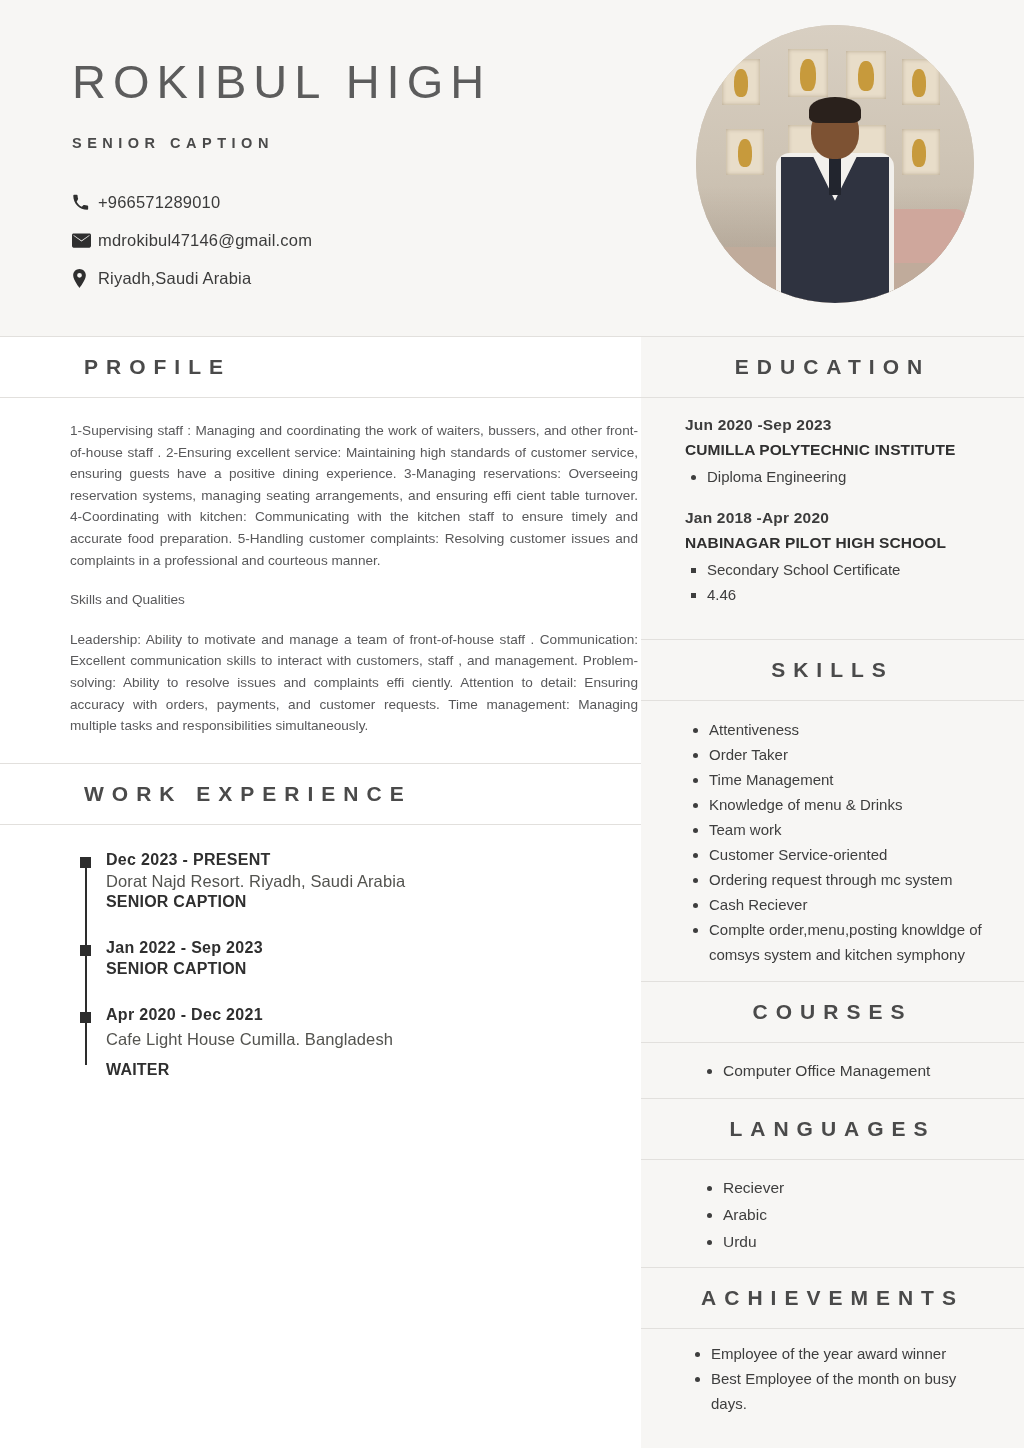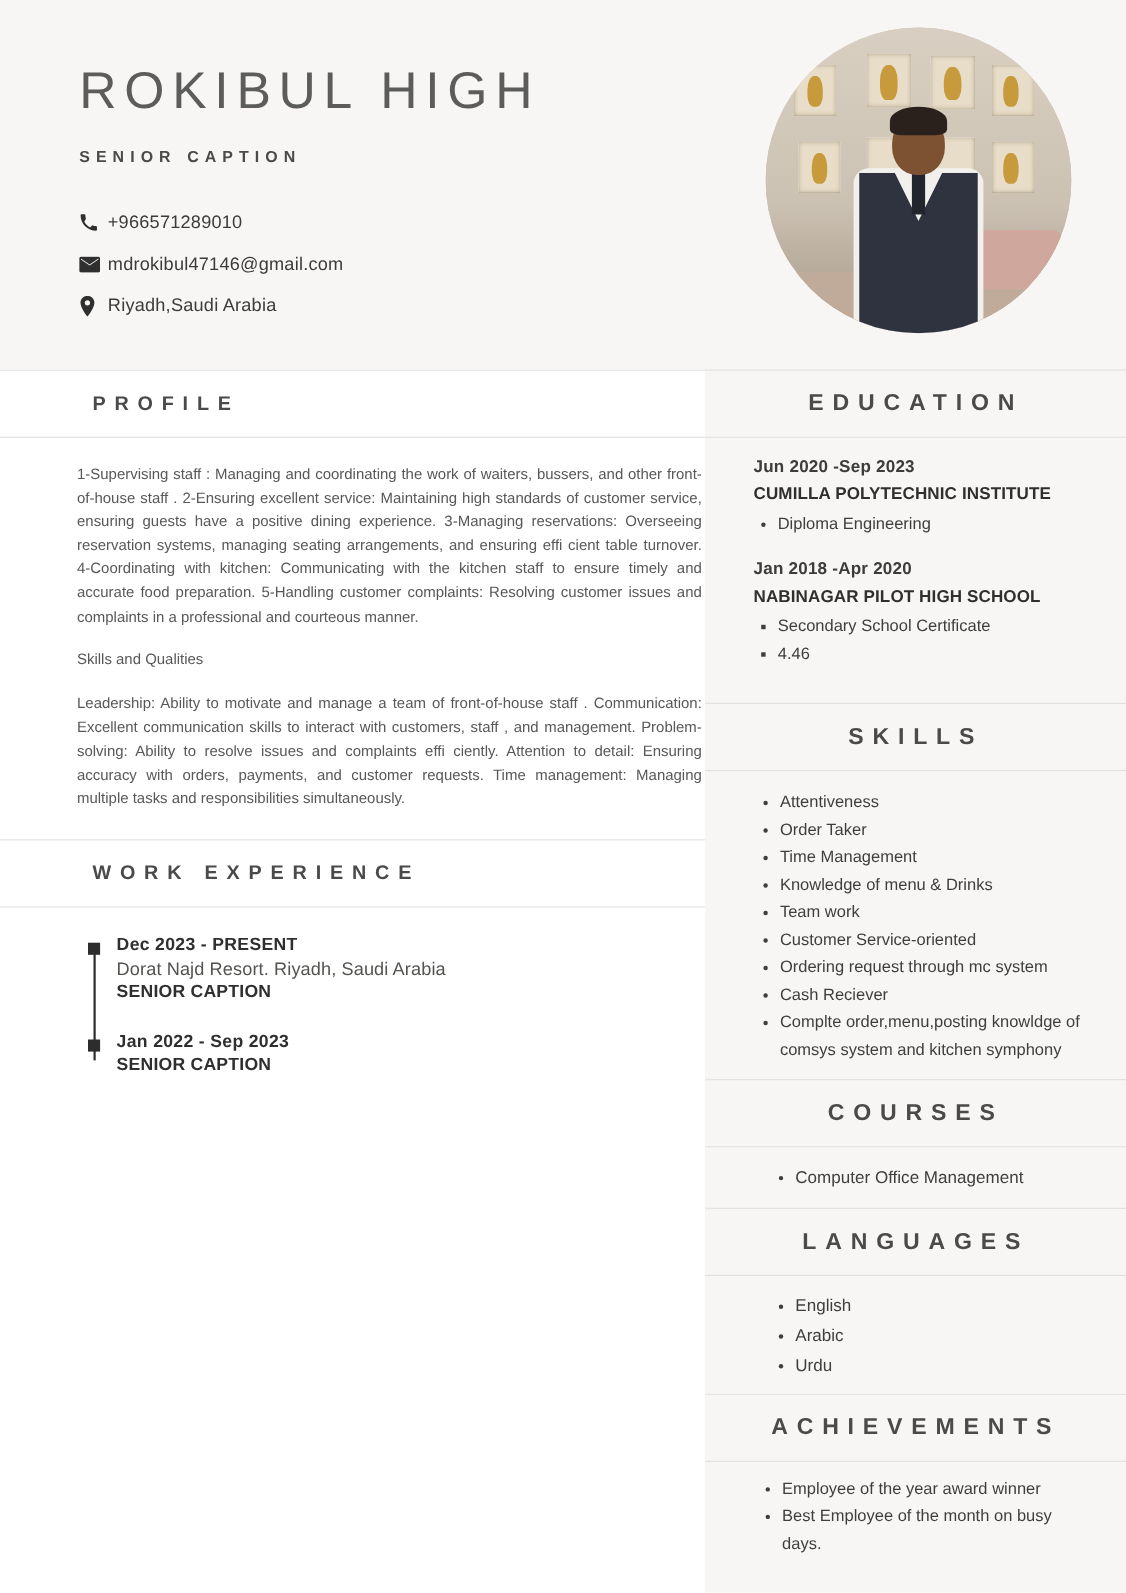--- a/index.html
+++ b/index.html
@@ -82,21 +82,21 @@
   .sec-head-wrap {
     border-top: 1px solid #e2e0dd;
     border-bottom: 1px solid #e2e0dd;
     height: 62px;
     display: flex;
     align-items: center;
     padding-left: 84px;
     box-sizing: border-box;
   }
   .sec-head {
-    font-size: 18px;
+    font-size: 21px;
     letter-spacing: 8px;
     font-weight: 700;
     color: #4a4a4a;
   }
 
   .profile-body {
     padding: 22px 8px 0 70px;
     box-sizing: border-box;
   }
   .profile-body p {
@@ -388,20 +388,26 @@
         <div class="job-place">Dorat Najd Resort. Riyadh, Saudi Arabia</div>
         <div class="job-role">SENIOR CAPTION</div>
       </div>
 
       <div class="job">
         <span class="bullet"></span>
         <div class="job-date">Jan 2022 - Sep 2023</div>
         <div class="job-role">SENIOR CAPTION</div>
       </div>
 
+      <div class="job">
+        <span class="bullet"></span>
+        <div class="job-date">Apr 2020 - Dec 2021</div>
+        <div class="job-place" style="margin-top:6px;">Cafe Light House Cumilla. Bangladesh</div>
+        <div class="job-role" style="margin-top:12px;">WAITER</div>
+      </div>
     </div>
 
   </div>
 
   <div class="right-col">
 
     <div class="photo-band">
       <div class="photo">
         <div class="ph-wall"></div>
         <div class="ph-shelf" style="left:26px; top:34px; width:38px; height:46px;"></div>
@@ -478,21 +484,21 @@
         <li>Computer Office Management</li>
       </ul>
     </div>
 
     <div class="sec-head-wrap-r">
       <div class="sec-head-r">LANGUAGES</div>
     </div>
 
     <div class="lang-body">
       <ul class="round-list">
-        <li>English</li>
+        <li>Reciever</li>
         <li>Arabic</li>
         <li>Urdu</li>
       </ul>
     </div>
 
     <div class="sec-head-wrap-r">
       <div class="sec-head-r">ACHIEVEMENTS</div>
     </div>
 
     <div class="ach-body">

